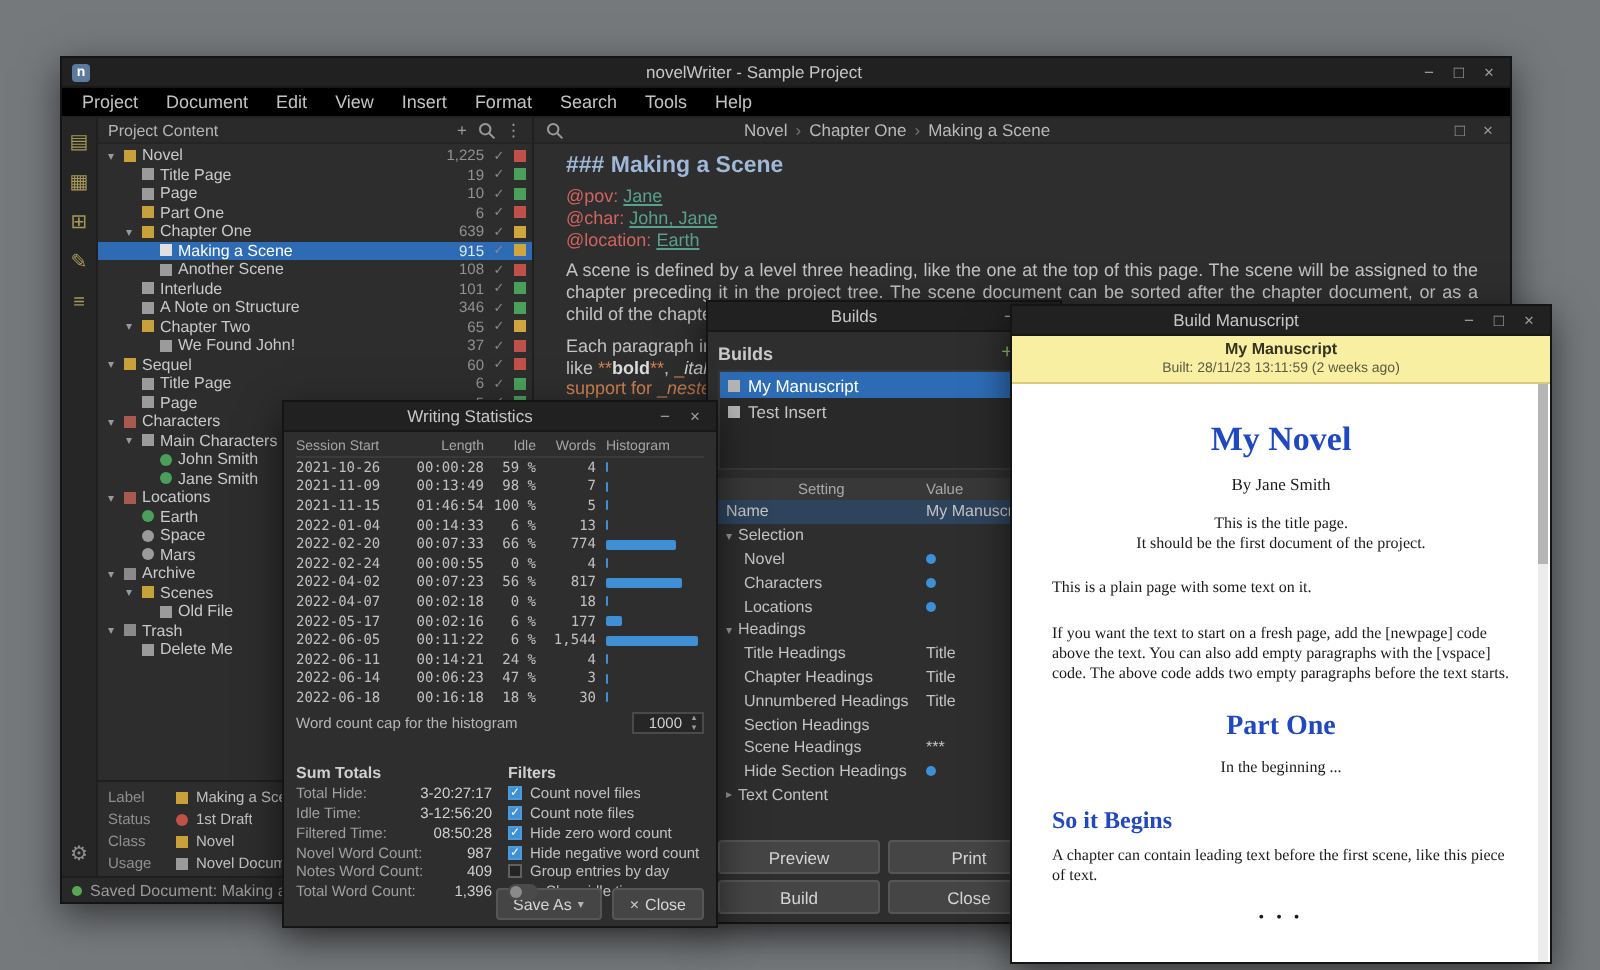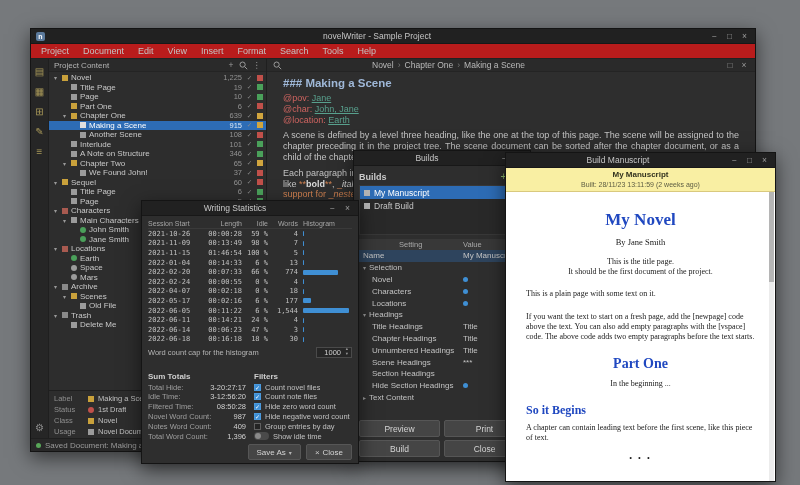--- a/index.html
+++ b/index.html
@@ -14,21 +14,21 @@
   .win-ms     { left:505px; top:152px; width:271px; height:330px; z-index:4; }
 
   .titlebar { height:15px; background:#212121; display:flex; align-items:center;
               padding:0 5px; gap:4px; flex:0 0 auto; border-bottom:1px solid #181818; }
   .titlebar .title { flex:1; text-align:center; font-size:8.5px; color:#c6c6c6; white-space:nowrap; overflow:hidden; }
   .winbtn { font-size:8.5px; color:#9e9e9e; width:11px; text-align:center; line-height:13px; }
   .app-icon { width:9px; height:9px; background:#5b7a9c; border-radius:2px; color:#fff;
               font-size:7px; line-height:9px; text-align:center; font-weight:bold; }
 
   
-  .menubar { height:15px; background:#b91c1c; border-bottom:1px solid #222;
+  .menubar { height:15px; background:#000000; border-bottom:1px solid #222;
              display:flex; align-items:center; padding:0 3px; flex:0 0 auto; }
   .menu-item { font-size:9px; color:#c3c3c3; padding:0 7px; line-height:15px; }
   .main-body { flex:1; display:flex; min-height:0; }
   .rail { width:18px; background:#262626; border-right:1px solid #1f1f1f;
           display:flex; flex-direction:column; align-items:center; padding:7px 0 5px; gap:9px; }
   .rail-icon { font-size:10px; color:#a89858; line-height:11px; }
   .rail-bottom { margin-top:auto; color:#8f8f8f; }
 
   .project-panel { width:218px; background:#2d2d2d; border-right:1px solid #1f1f1f;
                    display:flex; flex-direction:column; min-height:0; }
@@ -496,21 +496,21 @@
       <span class="bh-ico bh-add">+</span>
       <span class="bh-ico bh-del">−</span>
     </div>
     <div class="builds-list" id="builds-list">
         <div class="bl-row sel">
           <span class="bl-icon"></span>
           <span class="bl-label">My Manuscript</span>
         </div>
         <div class="bl-row">
           <span class="bl-icon"></span>
-          <span class="bl-label">Draft Build</span>
+          <span class="bl-label">Test Insert</span>
         </div>
       </div>
     <div class="builds-thead">
       <span class="bt-setting">Setting</span>
       <span class="bt-value">Value</span>
     </div>
     <div id="builds-settings">
         <div class="bs-row sel">
           <span class="bs-label" style="padding-left: 0px;">Name</span>
           <span class="bs-value">My Manuscript</span>
@@ -547,26 +547,26 @@
         </div>
         <div class="bs-row">
           <span class="bs-label" style="padding-left: 9px;">Chapter Headings</span>
           <span class="bs-value">Title</span>
         </div>
         <div class="bs-row">
           <span class="bs-label" style="padding-left: 9px;">Unnumbered Headings</span>
           <span class="bs-value">Title</span>
         </div>
         <div class="bs-row">
+          <span class="bs-label" style="padding-left: 9px;">Section Headings</span>
+          <span class="bs-value"></span>
+        </div>
+        <div class="bs-row">
           <span class="bs-label" style="padding-left: 9px;">Scene Headings</span>
           <span class="bs-value">***</span>
-        </div>
-        <div class="bs-row">
-          <span class="bs-label" style="padding-left: 9px;">Section Headings</span>
-          <span class="bs-value"></span>
         </div>
         <div class="bs-row">
           <span class="bs-label" style="padding-left: 9px;">Hide Section Headings</span>
           <span class="bs-value">
             <span class="dot" style="background: rgb(63, 143, 212);"></span>
           </span>
         </div>
         <div class="bs-row">
           <span class="bs-label" style="padding-left: 0px;"><span class="bs-arrow">▸</span>Text Content</span>
           <span class="bs-value"></span>
@@ -645,20 +645,29 @@
             <span class="bar" style="display: block; width: 35px;"></span>
           </span>
         </div>
         <div class="st-row">
           <span class="col-date">2022-02-24</span>
           <span class="col-len">00:00:55</span>
           <span class="col-idle">0 %</span>
           <span class="col-words">4</span>
           <span class="col-hist">
             <span class="bar" style="display: block; width: 1px;"></span>
+          </span>
+        </div>
+        <div class="st-row">
+          <span class="col-date">2022-04-02</span>
+          <span class="col-len">00:07:23</span>
+          <span class="col-idle">56 %</span>
+          <span class="col-words">817</span>
+          <span class="col-hist">
+            <span class="bar" style="display: block; width: 38px;"></span>
           </span>
         </div>
         <div class="st-row">
           <span class="col-date">2022-04-07</span>
           <span class="col-len">00:02:18</span>
           <span class="col-idle">0 %</span>
           <span class="col-words">18</span>
           <span class="col-hist">
             <span class="bar" style="display: block; width: 1px;"></span>
           </span>

